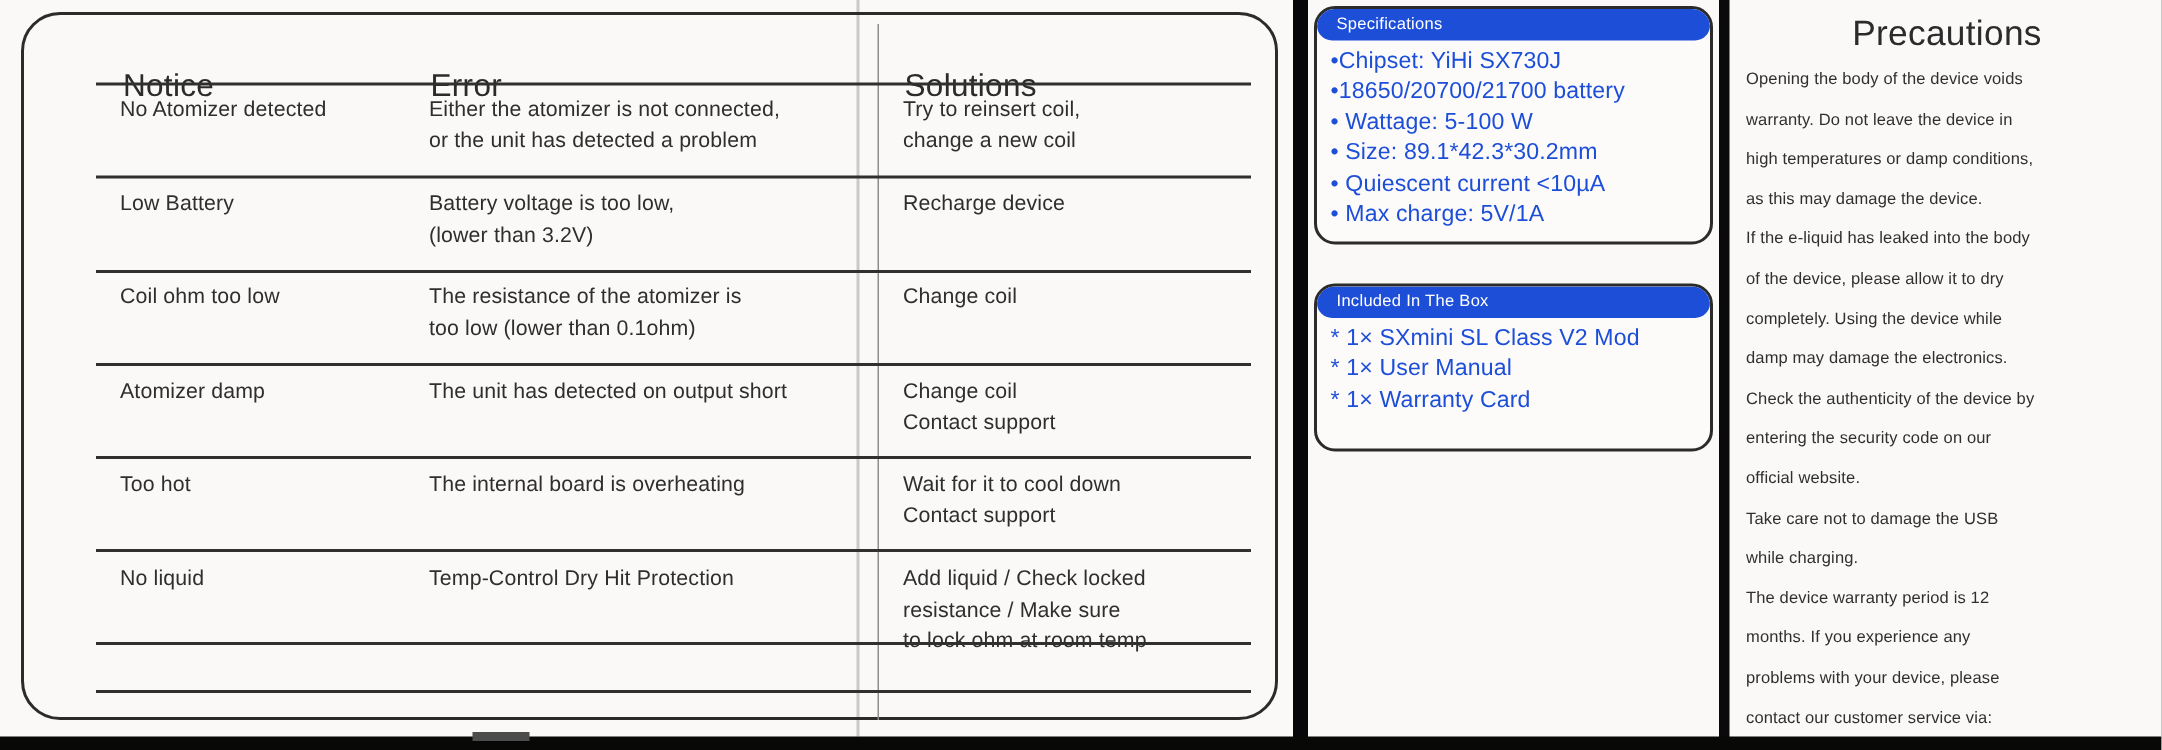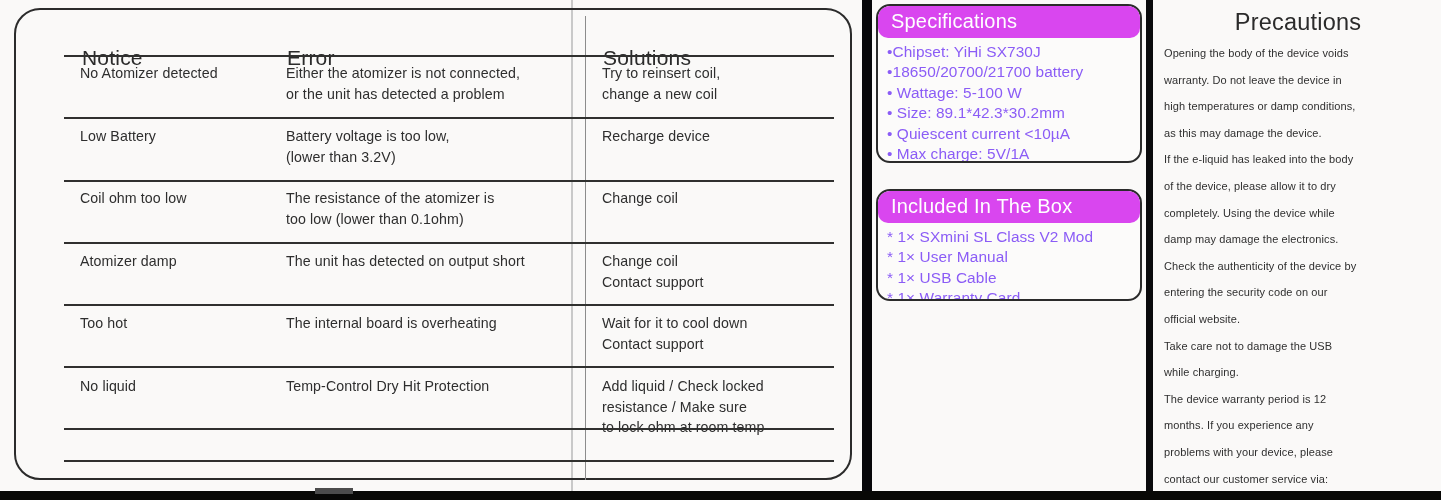--- a/index.html
+++ b/index.html
@@ -137,32 +137,32 @@
   .spec-card {
     position: absolute;
     border: 2px solid #2b2b2b;
     border-radius: 14px;
     background: #fcfbfa;
     z-index: 20;
     box-sizing: border-box;
     overflow: hidden;
   }
   .spec-head {
-    background: #d946ef;
+    background: #1d4ed8;
     color: #ffffff;
-    font-size: 20px;
+    font-size: 11px;
     padding: 4px 0 5px 13px;
     border-radius: 11px 11px 10px 10px;
     letter-spacing: .2px;
   }
   .spec-body {
     padding: 4px 0 4px 9px;
   }
   .spec-line {
-    color: #8b5cf6;
+    color: #1d4ed8;
     font-size: 15.4px;
     line-height: 20.4px;
     letter-spacing: .1px;
     white-space: pre;
   }
 
   #card-specs { left: 876px; top: 4px; width: 266px; height: 159px; }
   #card-box   { left: 876px; top: 189px; width: 266px; height: 112px; }
 
   
@@ -264,21 +264,20 @@
       <div class="spec-line">• Quiescent current &lt;10µA</div>
       <div class="spec-line">• Max charge: 5V/1A</div>
     </div>
   </div>
 
   <div class="spec-card" id="card-box">
     <div class="spec-head">Included In The Box</div>
     <div class="spec-body">
       <div class="spec-line">* 1× SXmini SL Class V2 Mod</div>
       <div class="spec-line">* 1× User Manual</div>
-      <div class="spec-line">* 1× USB Cable</div>
       <div class="spec-line">* 1× Warranty Card</div>
     </div>
   </div>
 
   <div id="precautions">
     <div id="prec-title">Precautions</div>
     <div id="prec-body">
       <div class="prec-line">Opening the body of the device voids</div>
       <div class="prec-line">warranty. Do not leave the device in</div>
       <div class="prec-line">high temperatures or damp conditions,</div>

